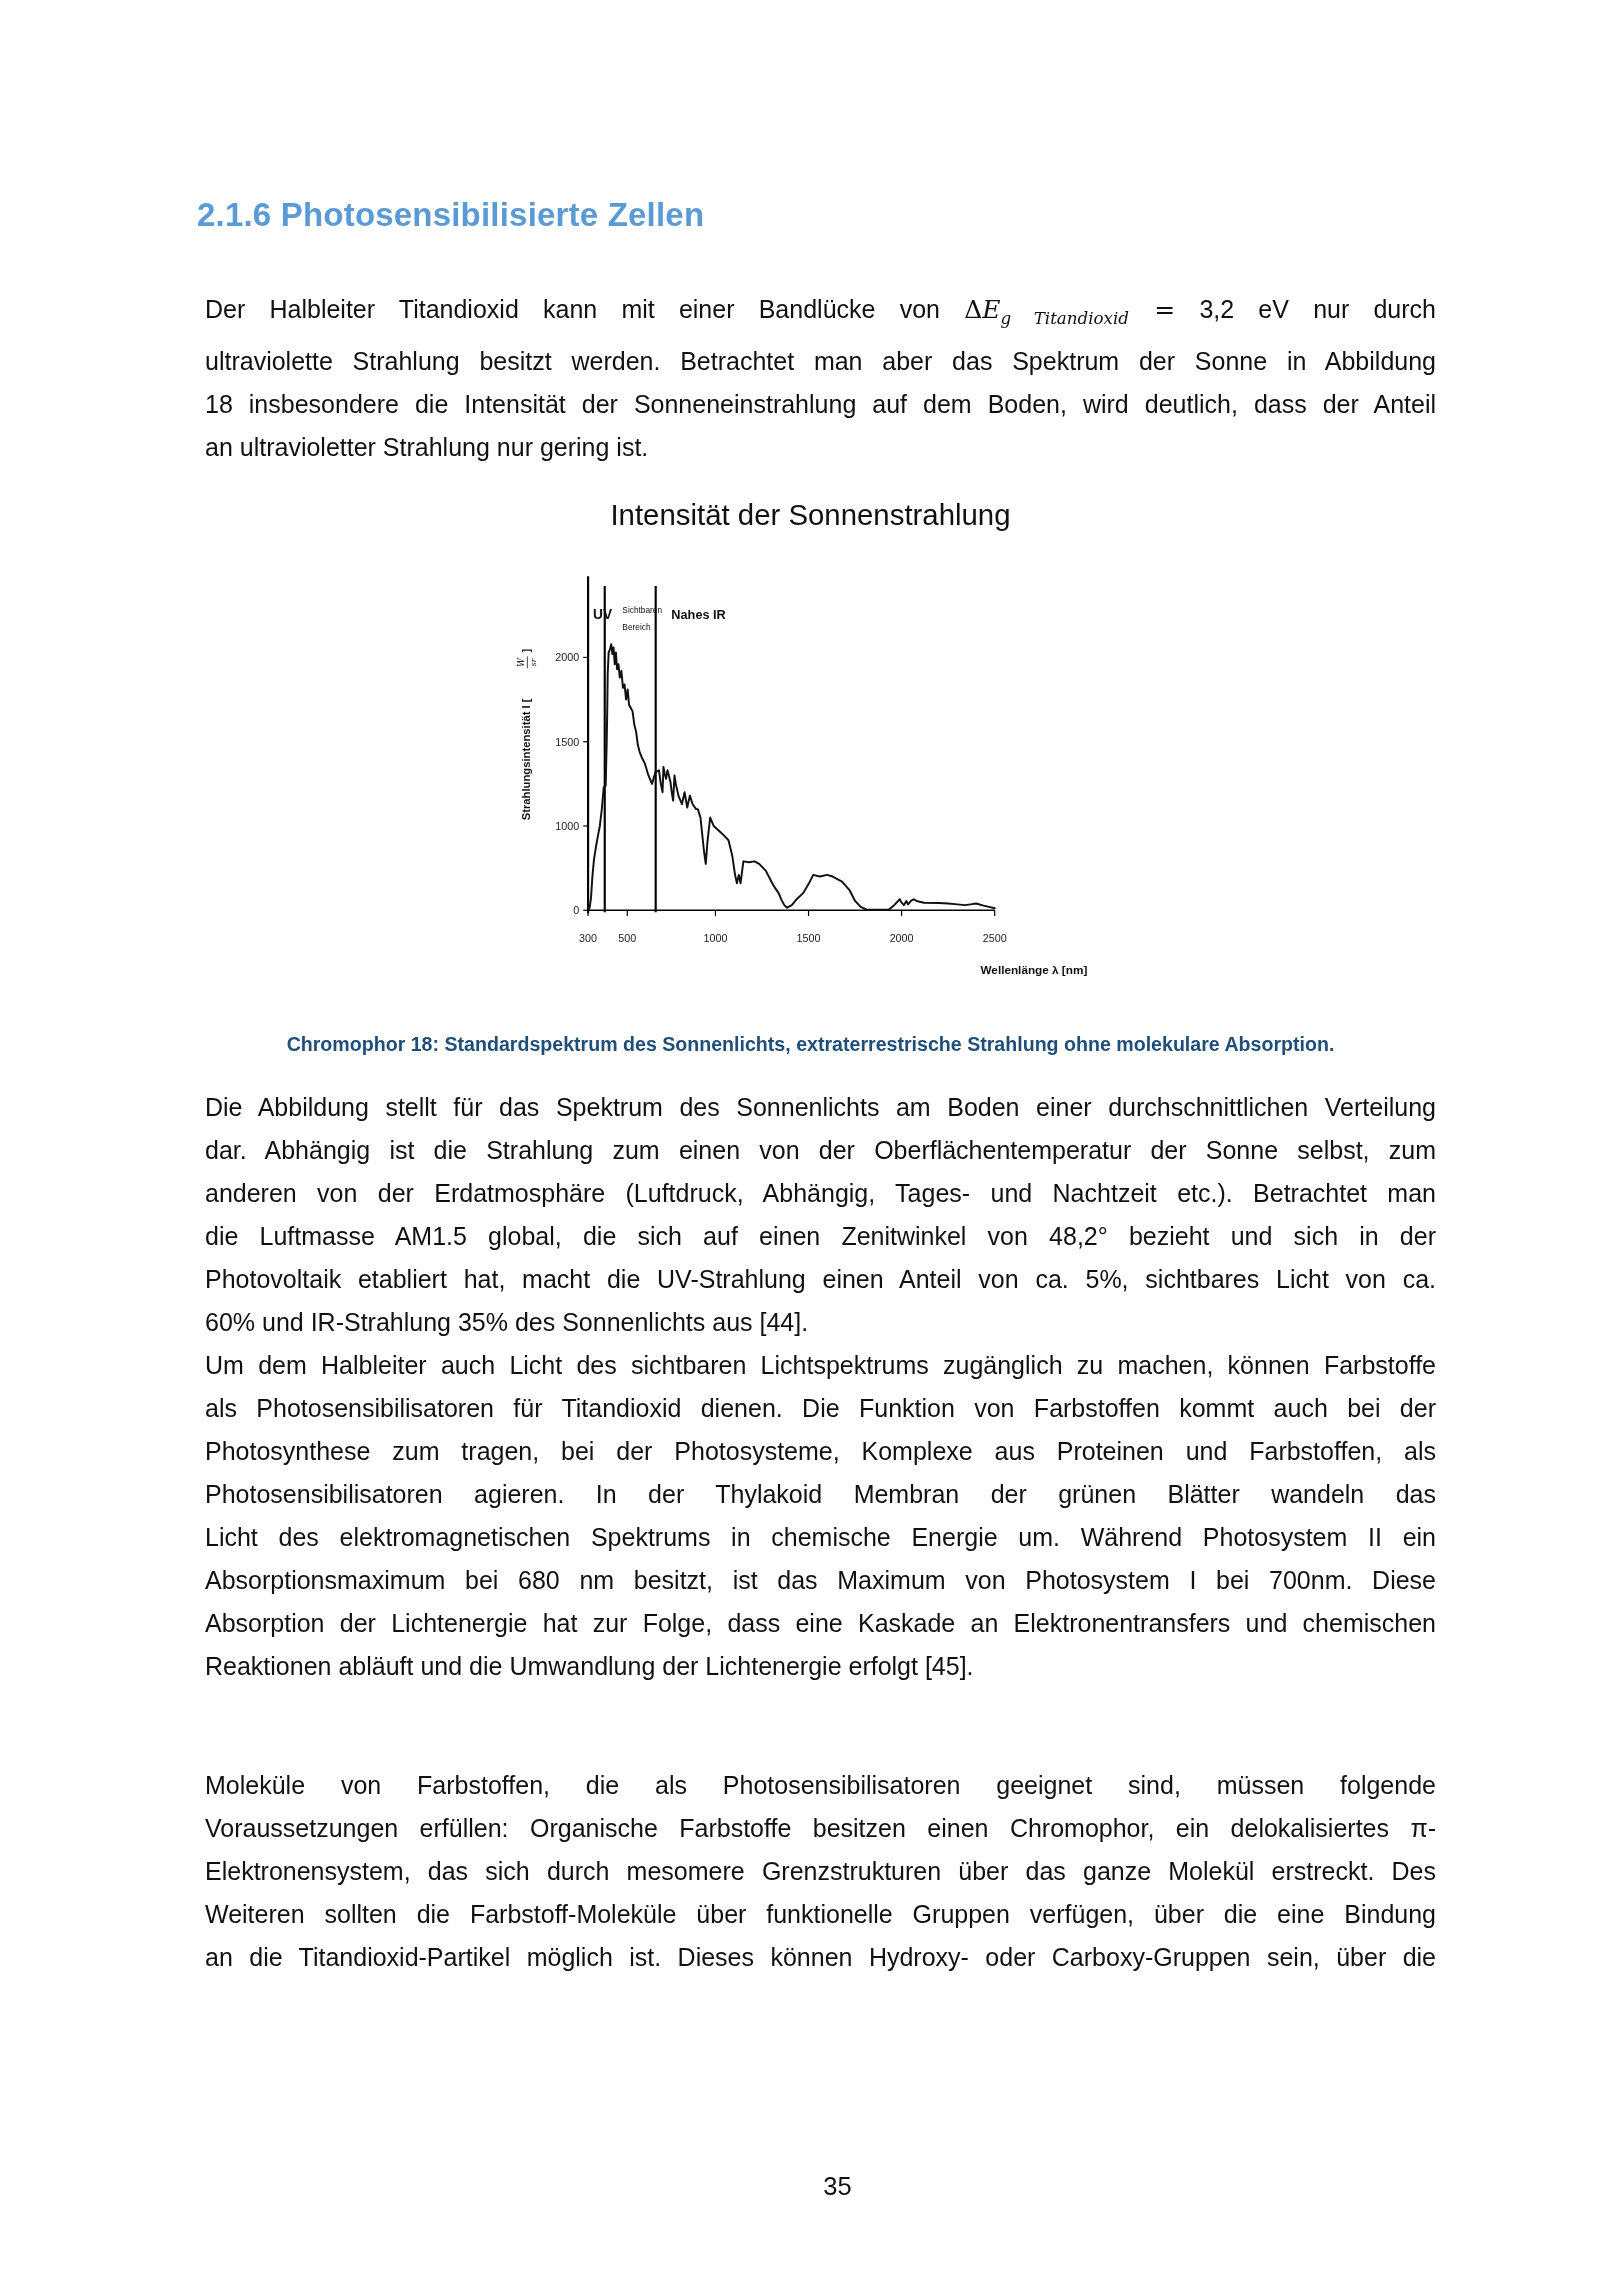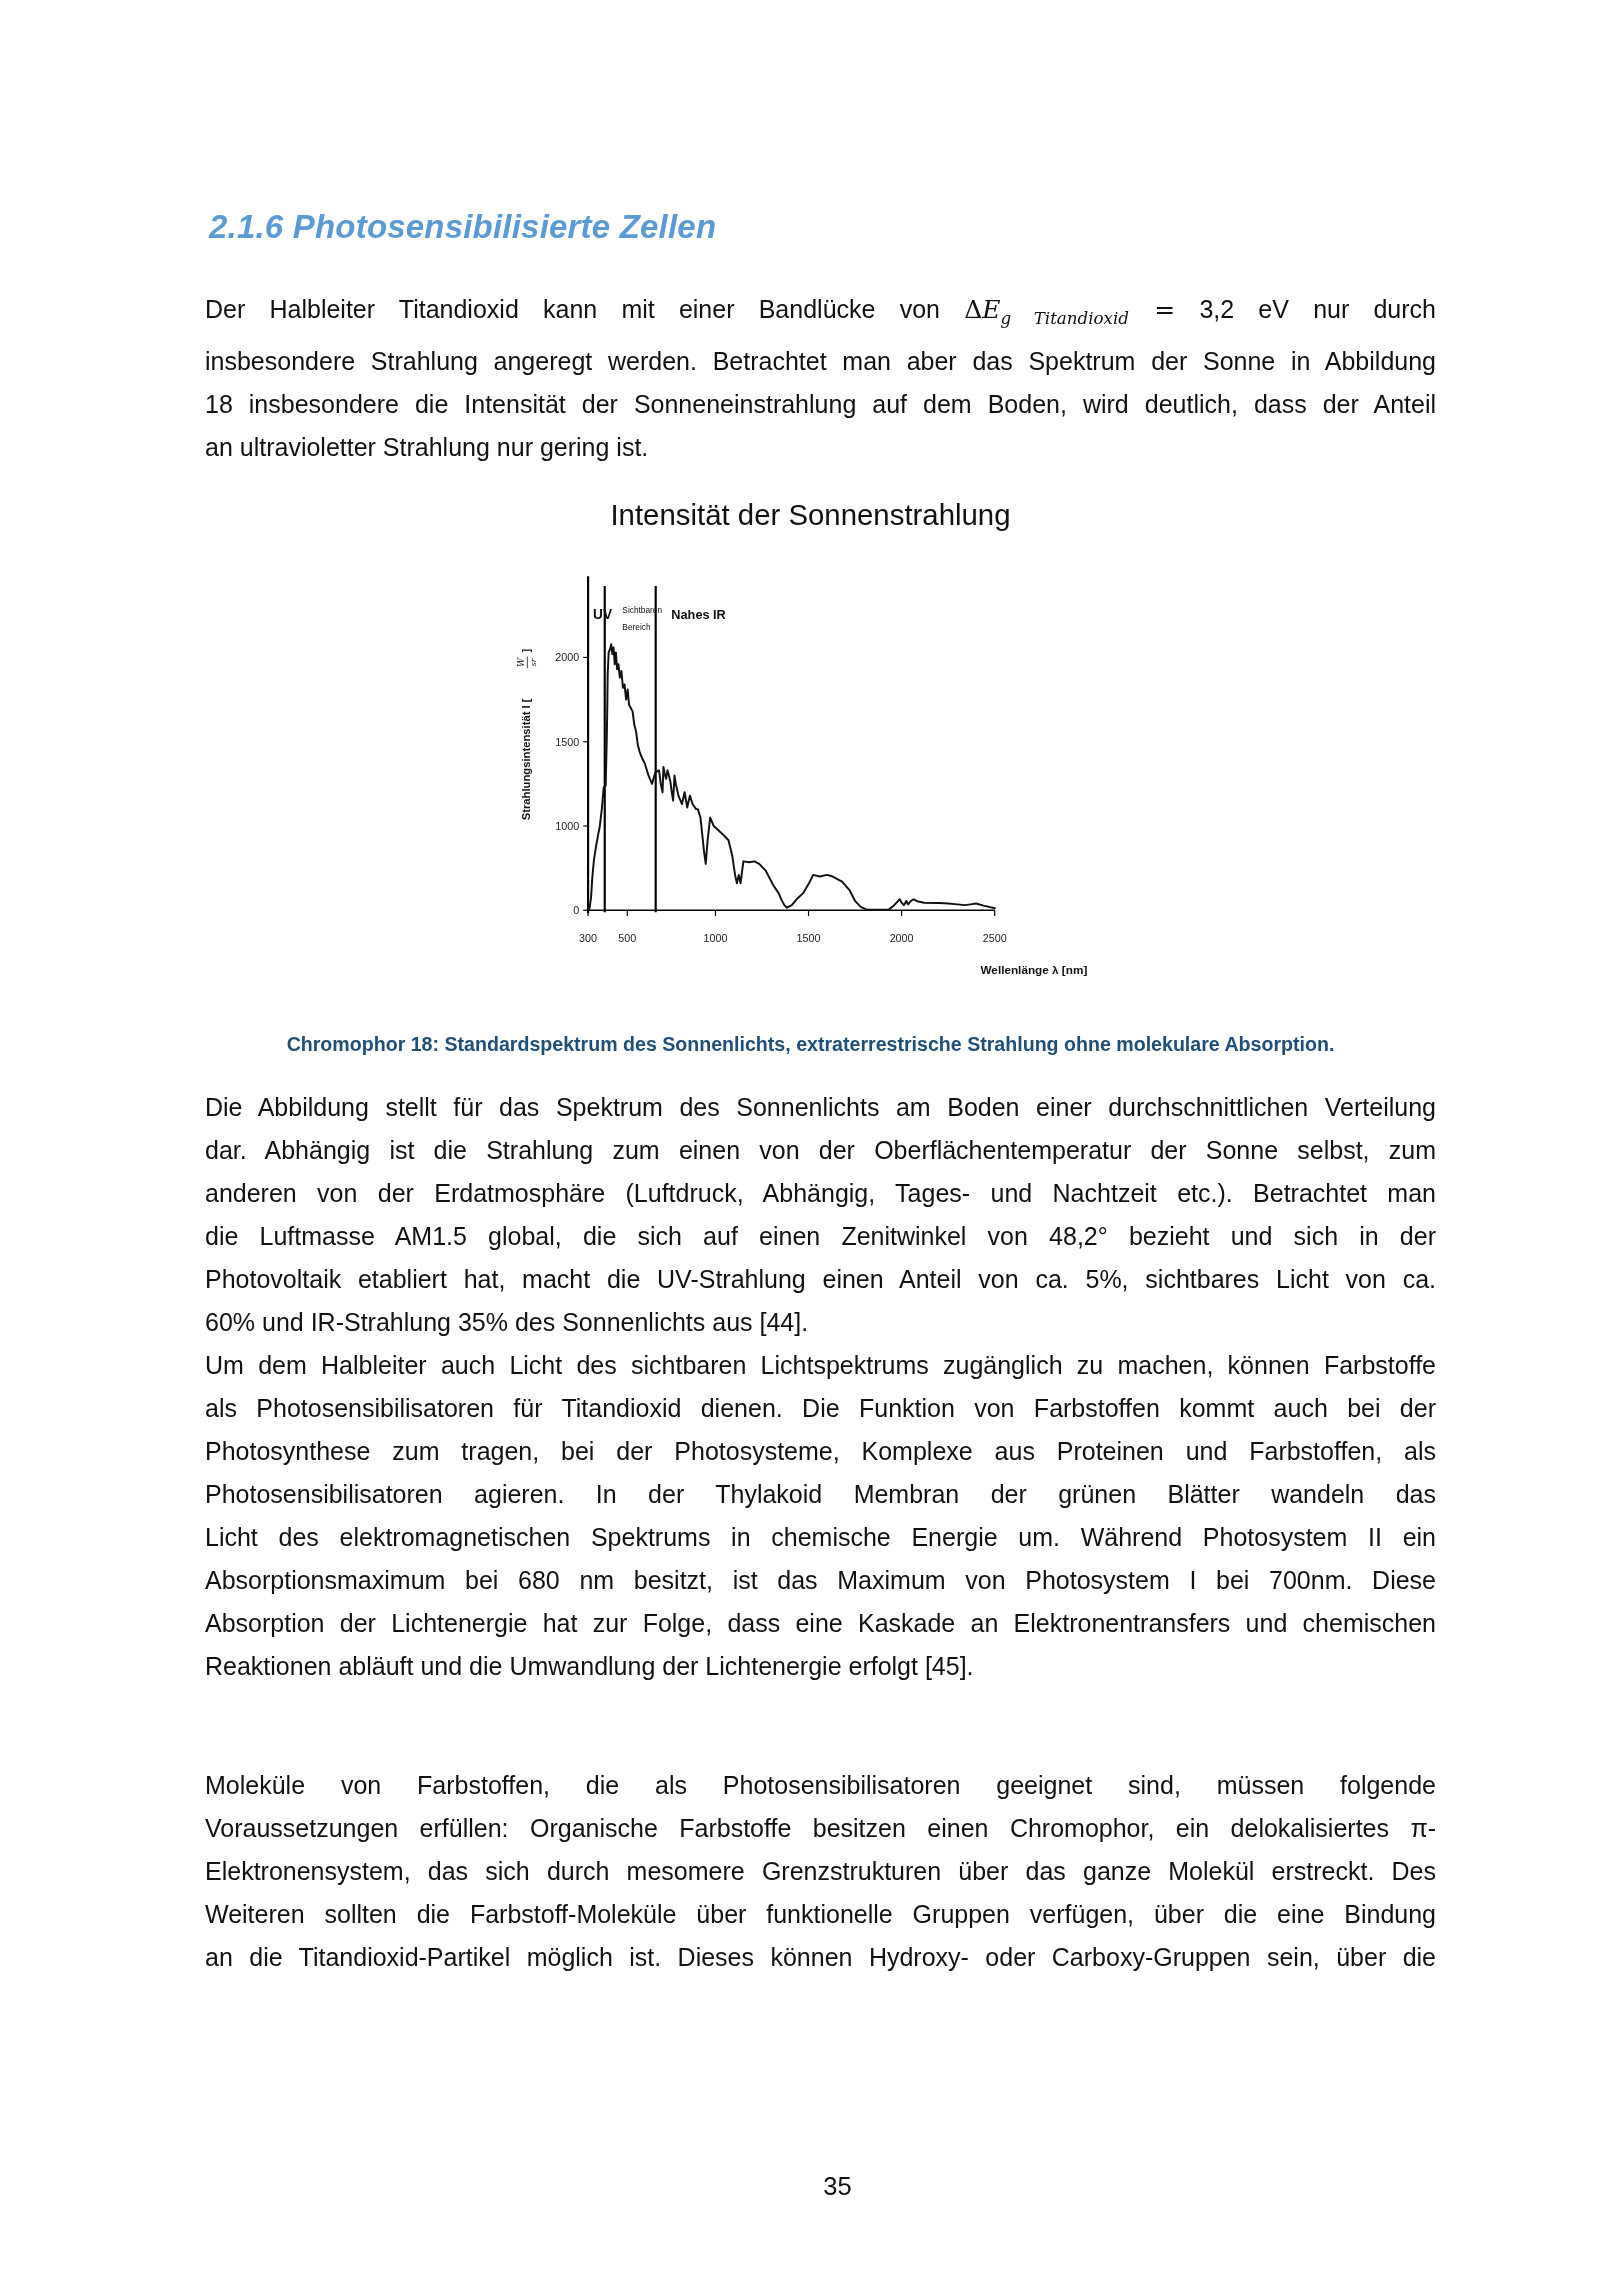--- a/index.html
+++ b/index.html
@@ -1,19 +1,19 @@
 <!DOCTYPE html>
 <html><head>
 <meta charset="utf-8">
 <style>
   html, body { margin: 0; padding: 0; background: #ffffff; }
   body { width: 1621px; height: 2293px; position: relative; overflow: hidden;
          font-family: "Liberation Sans", "DejaVu Sans", sans-serif; color: #111; }
   .heading { position: absolute; left: 193px; top: 192px; font-size: 33px; font-weight: bold;
-             color: #5b9bd5; letter-spacing: 0.2px; margin: 16px; font-style: italic; }
+             color: #5b9bd5; letter-spacing: 0.2px; margin: 4px; }
   .para { position: absolute; left: 193px; width: 1243px; font-size: 25px; line-height: 43px;
           text-align: justify; margin: 0; color: #111; }
   .para .line { display: block; text-align: justify; text-align-last: justify; white-space: nowrap; margin-left: 12px; }
   .para .line.last { text-align-last: left; }
   .math { font-family: "DejaVu Serif", serif; font-style: italic; }
   .math .up { font-style: normal; }
   .math sub { font-size: 16.7px; vertical-align: -5.9px; }
   .caption { position: absolute; left: 0; width: 1621px; top: 1033px; text-align: center;
              font-size: 19.6px; font-weight: bold; color: #1f4e79; margin: 0; }
   .chart-wrap { position: absolute; left: 0; top: 0; width: 1405px; height: 1019px; pointer-events: none; }
@@ -25,21 +25,21 @@
 <body>
 
 <h2 class="heading">2.1.6 Photosensibilisierte Zellen</h2>
 
 <div class="para" style="top:288px;">
   <span class="line">
     <span>Der Halbleiter Titandioxid kann mit einer Bandlücke von</span>
     <span class="math"><span class="up">Δ</span><span>E</span><sub>g Titandioxid</sub> <span class="up">=</span></span>
     <span>3,2 eV nur durch</span>
   </span>
-  <span class="line">insbesondere Strahlung angeregt werden. Betrachtet man aber das Spektrum der Sonne in Abbildung</span>
+  <span class="line">ultraviolette Strahlung besitzt werden. Betrachtet man aber das Spektrum der Sonne in Abbildung</span>
   <span class="line">18 insbesondere die Intensität der Sonneneinstrahlung auf dem Boden, wird deutlich, dass der Anteil</span>
   <span class="line last">an ultravioletter Strahlung nur gering ist.</span>
 </div>
 
 <div class="chart-wrap">
   <svg id="chart" width="1621" height="1019" viewBox="0 0 1654 1040">
       <text x="827" y="536" text-anchor="middle" font-size="30" font-family="&quot;Liberation Sans&quot;, &quot;DejaVu Sans&quot;, sans-serif" fill="#111">Intensität der Sonnenstrahlung</text>
       <line x1="600" y1="588" x2="600" y2="932" stroke="#000" stroke-width="2.2"></line>
       <line x1="600" y1="929" x2="1015" y2="929" stroke="#000" stroke-width="1.5"></line>
       <line x1="595" y1="929" x2="600" y2="929" stroke="#000" stroke-width="1.2"></line>

